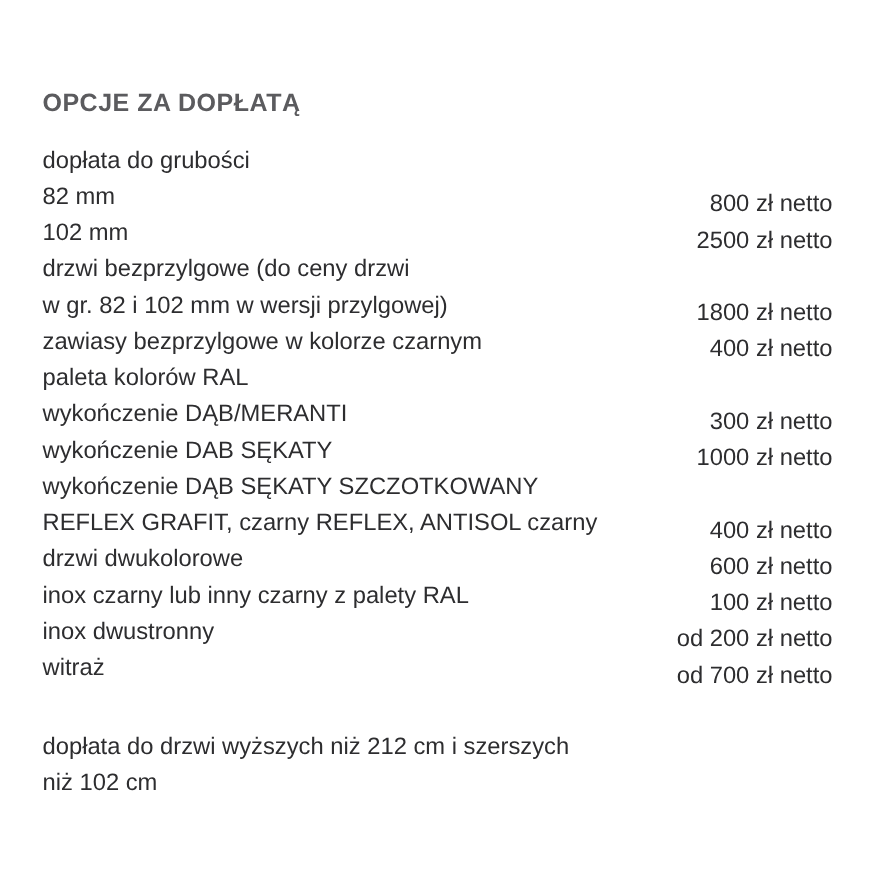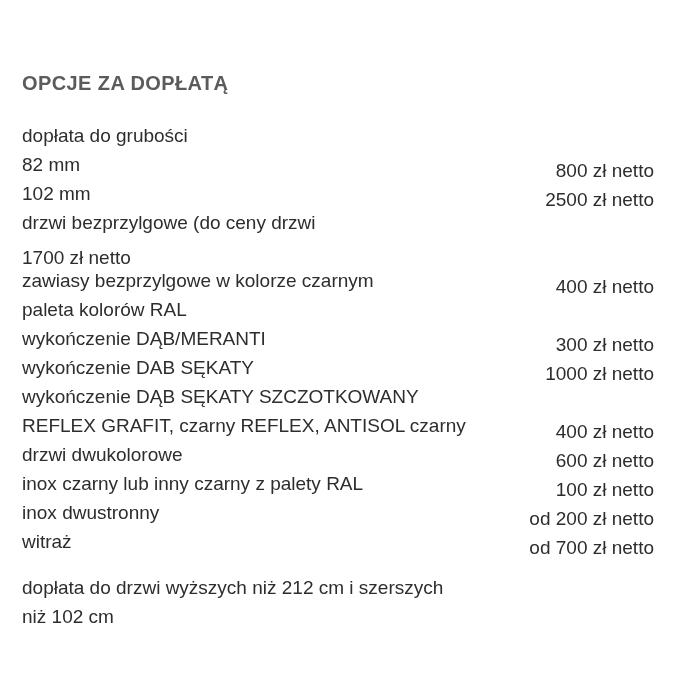--- a/index.html
+++ b/index.html
@@ -10,51 +10,51 @@
     width: 700px;
     height: 700px;
     background: #ffffff;
     font-family: "Liberation Sans", sans-serif;
     overflow: hidden;
     position: relative;
   }
   .page {
     position: absolute;
     top: 70px;
-    left: 22px;
+    left: 34px;
     width: 632px; 
   }
   .title {
     font-size: 20px;
     line-height: 26px;
     font-weight: 700;
     letter-spacing: 0.4px;
     color: #5b5b5e;
   }
   .rows {
     margin-top: 22px;
   }
   .row {
     display: flex;
     justify-content: space-between;
-    align-items: flex-end;
+    align-items: flex-start;
     height: 29px;
     font-size: 19px;
     color: #2d2d2f;
   }
   .row .label {
     white-space: nowrap;
   }
   .row .price {
     white-space: nowrap;
     position: relative;
     top: 6px; 
   }
   .footer {
-    margin-top: 20px;
+    margin-top: 30px;
     font-size: 19px;
     line-height: 29px;
     color: #2d2d2f;
   }
 </style>
 </head>
 <body>
 
 <div class="page">
 
@@ -71,21 +71,22 @@
     </div>
     <div class="row">
       <span class="label">102 mm</span>
       <span class="price">2500 zł netto</span>
     </div>
     <div class="row">
       <span class="label">drzwi bezprzylgowe (do ceny drzwi</span>
       <span class="price"></span>
     </div>
     <div class="row">
-      <span class="price">1700 zł netto</span>
+      <span class="label">w gr. 82 i 102 mm w wersji przylgowej)</span>
+      <span class="price">1800 zł netto</span>
     </div>
     <div class="row">
       <span class="label">zawiasy bezprzylgowe w kolorze czarnym</span>
       <span class="price">400 zł netto</span>
     </div>
     <div class="row">
       <span class="label">paleta kolorów RAL</span>
     </div>
     <div class="row">
       <span class="label">wykończenie DĄB/MERANTI</span>

